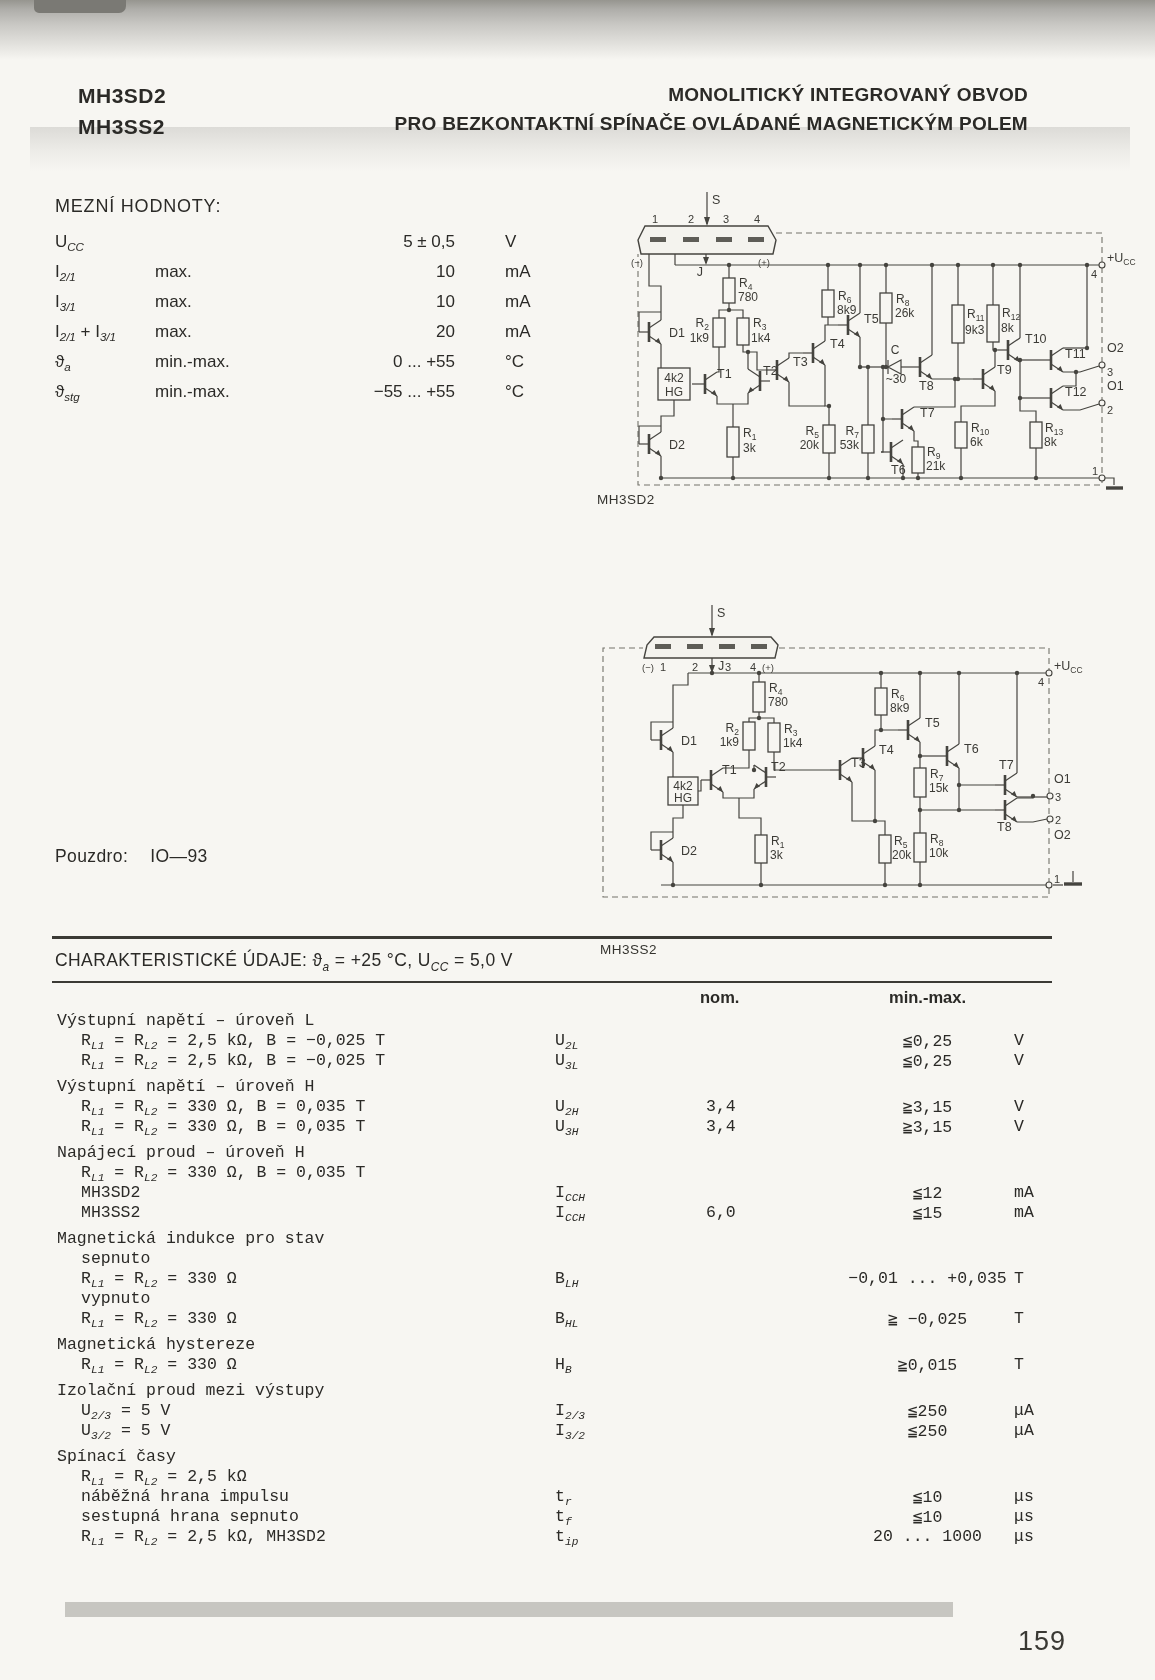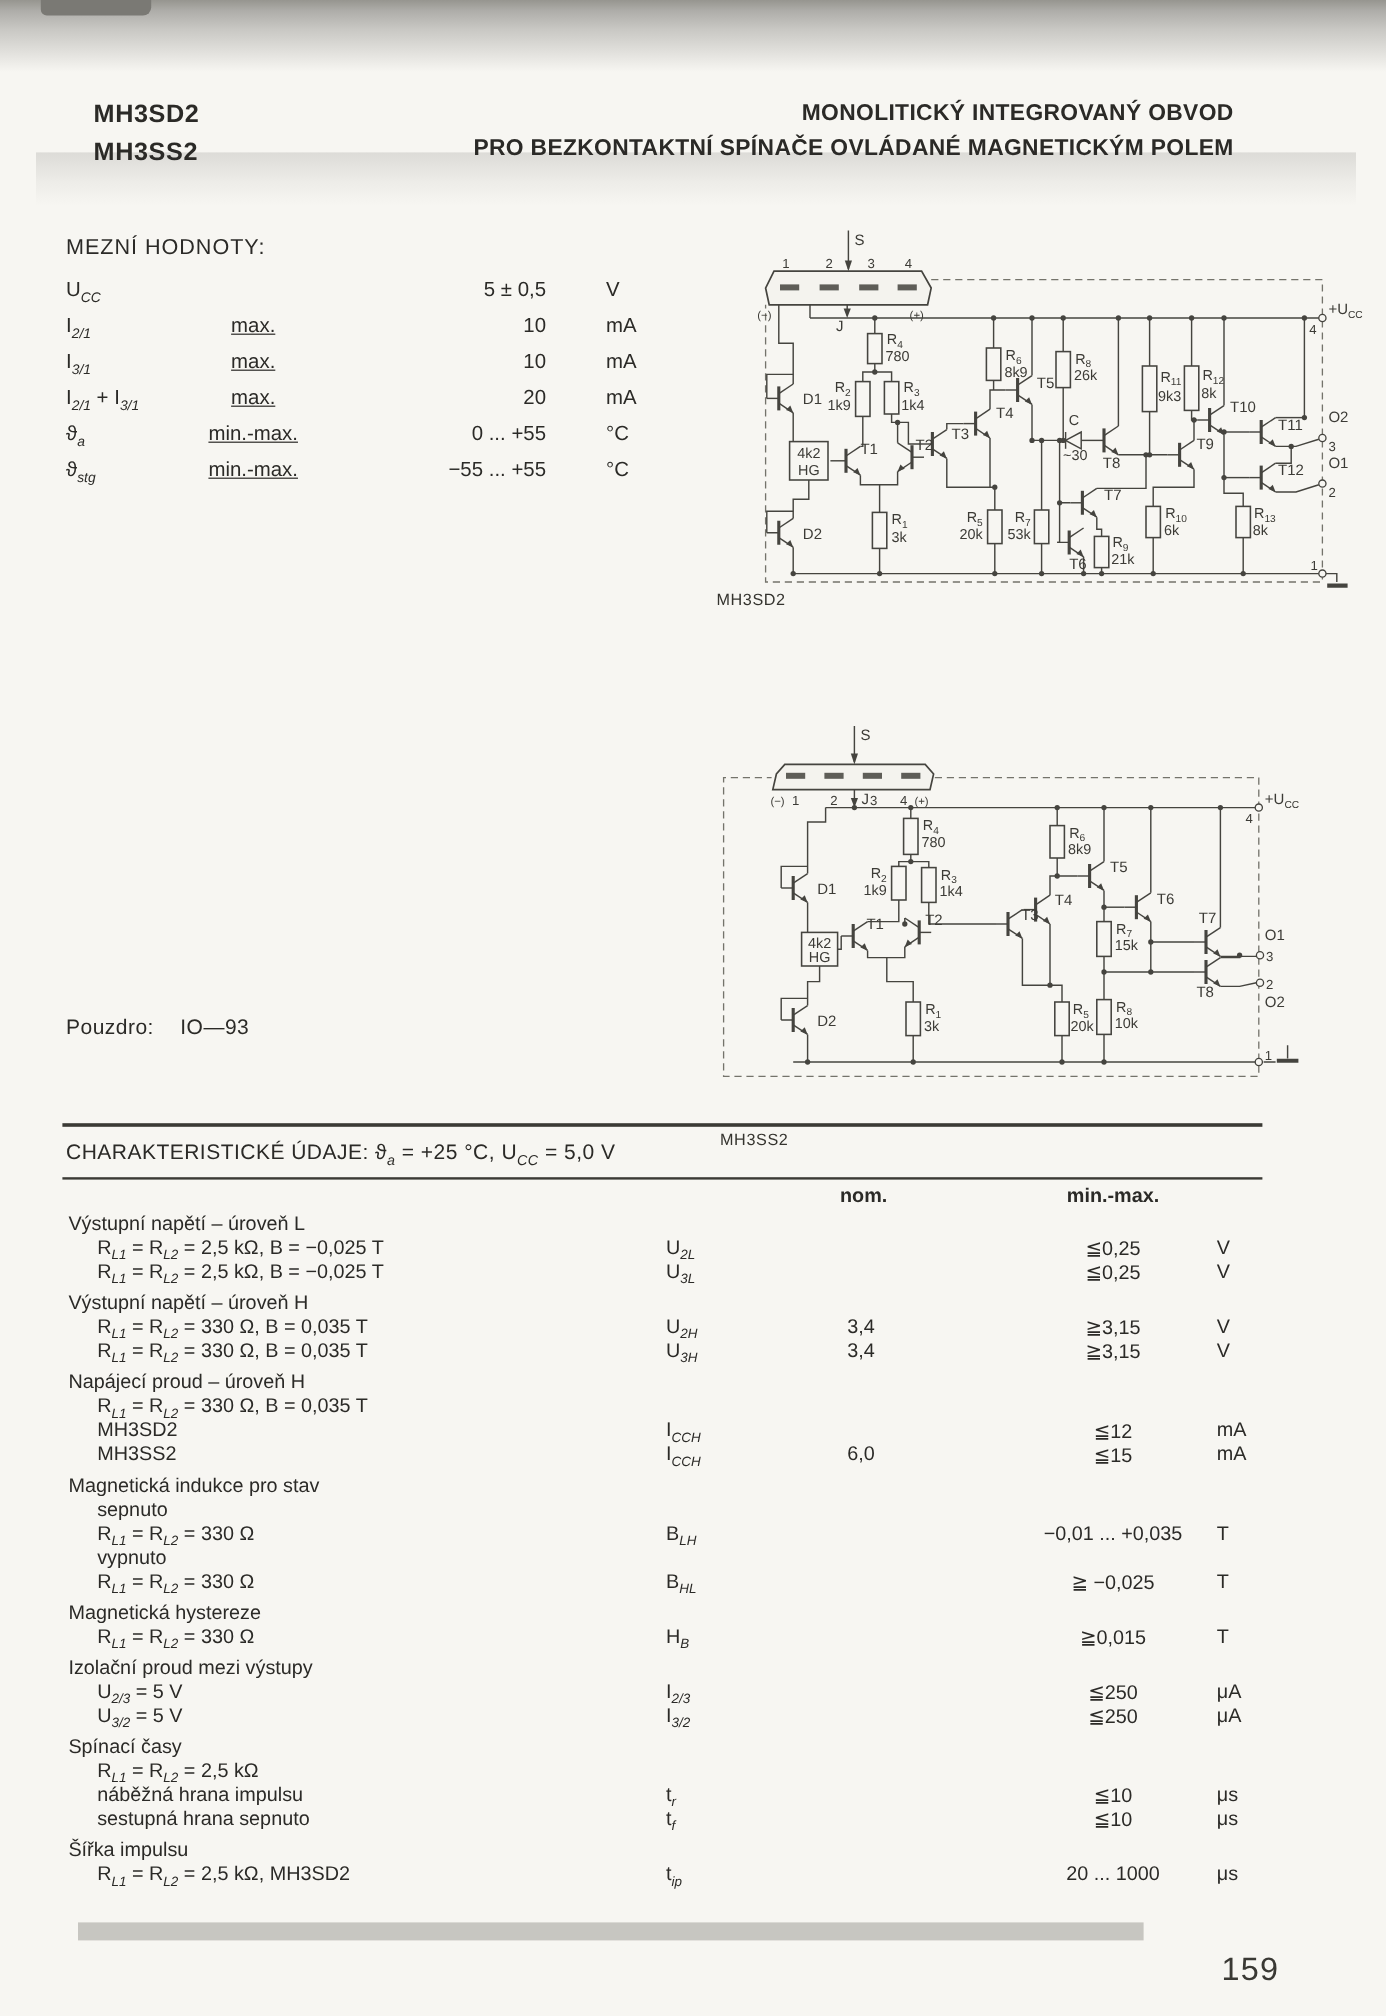--- a/index.html
+++ b/index.html
@@ -13,21 +13,21 @@
     background:linear-gradient(180deg,rgba(198,197,193,.55),rgba(213,212,208,.30) 55%,rgba(247,246,242,0));}
   .bstrip{position:absolute;left:65px;top:1602px;width:888px;height:15px;background:#c7c6c1;}
   
   .models{position:absolute;left:78px;top:80px;font-size:21px;font-weight:bold;line-height:31px;letter-spacing:.5px;}
   .htitle{position:absolute;right:127px;top:80px;text-align:right;font-size:19px;font-weight:bold;line-height:29px;letter-spacing:.3px;}
   
   .limits{position:absolute;left:55px;top:196px;width:620px;font-size:17px;}
   .limits-title{font-size:18px;letter-spacing:.8px;margin-bottom:15px;}
   .lrow{position:relative;height:30px;}
   .lsym{position:absolute;left:0;white-space:nowrap;}
-  .lcond{position:absolute;left:100px;width:112px;text-align:center;text-decoration:underline;}
+  .lcond{position:absolute;left:100px;width:112px;text-align:left;}
   .lval{position:absolute;left:270px;width:130px;text-align:right;}
   .lunit{position:absolute;left:450px;}
   sub{font-size:68%;font-style:italic;}
   
   .pouzdro{position:absolute;left:55px;top:846px;font-size:17.5px;letter-spacing:.4px;}
   .pouzdro .val{margin-left:22px;}
   
   .diag1{position:absolute;left:595px;top:186px;}
   .diag2{position:absolute;left:595px;top:563px;}
   .cap1{position:absolute;left:597px;top:492px;font-size:13.5px;letter-spacing:.5px;color:#35342f;}
@@ -48,21 +48,21 @@
   svg .ae{text-anchor:end;}
   svg .am{text-anchor:middle;}
   svg .arr{fill:#45443f;stroke:none;}
   
   .rule1{position:absolute;left:52px;top:936px;width:1000px;height:3px;background:#3b3a35;}
   .rule2{position:absolute;left:52px;top:981px;width:1000px;height:2px;background:#3b3a35;}
   .char-title{position:absolute;left:55px;top:950px;font-size:17.5px;letter-spacing:.4px;white-space:nowrap;}
   .colhead-nom{position:absolute;left:700px;top:988px;width:140px;font-weight:bold;font-size:16.5px;}
   .colhead-mm{position:absolute;left:845px;top:988px;width:165px;text-align:center;font-weight:bold;font-size:16.5px;}
   .char-rows{position:absolute;left:55px;top:1005px;width:1065px;font-size:16.5px;}
-  .crow{position:relative;height:20px;white-space:nowrap;}
+  .crow{position:relative;height:20px;white-space:nowrap;font-family:Liberation Mono, monospace;}
   .crow.head{margin-top:6px;}
   .cc{position:absolute;left:2px;}
   .crow.r .cc{left:26px;}
   .csym{position:absolute;left:500px;}
   .cnom{position:absolute;left:645px;width:140px;padding-left:6px;}
   .cmm{position:absolute;left:790px;width:165px;text-align:center;}
   .cunit{position:absolute;left:955px;padding-left:4px;}
   .pnum{position:absolute;left:1018px;top:1626px;font-size:27px;color:#3a3934;letter-spacing:1px;}
 </style>
 </head>
@@ -840,27 +840,20 @@
         <span class="cmm">≦10</span>
         <span class="cunit">μs</span>
       </div>
       <div class="crow r">
         <span class="cc"><span>sestupná hrana sepnuto</span><sub></sub><span></span><sub></sub><span></span></span>
         <span class="csym"><span>t</span><sub>f</sub></span>
         <span class="cnom"></span>
         <span class="cmm">≦10</span>
         <span class="cunit">μs</span>
       </div>
-      <div class="crow head">
-        <span class="cc"><span>Šířka impulsu</span><sub></sub><span></span><sub></sub><span></span></span>
-        <span class="csym"><span></span><sub></sub></span>
-        <span class="cnom"></span>
-        <span class="cmm"></span>
-        <span class="cunit"></span>
-      </div>
       <div class="crow r">
         <span class="cc"><span>R</span><sub>L1</sub><span> = R</span><sub>L2</sub><span> = 2,5 kΩ, MH3SD2</span></span>
         <span class="csym"><span>t</span><sub>ip</sub></span>
         <span class="cnom"></span>
         <span class="cmm">20 ... 1000</span>
         <span class="cunit">μs</span>
       </div>
     </div>
 
   <div class="bstrip"></div>

